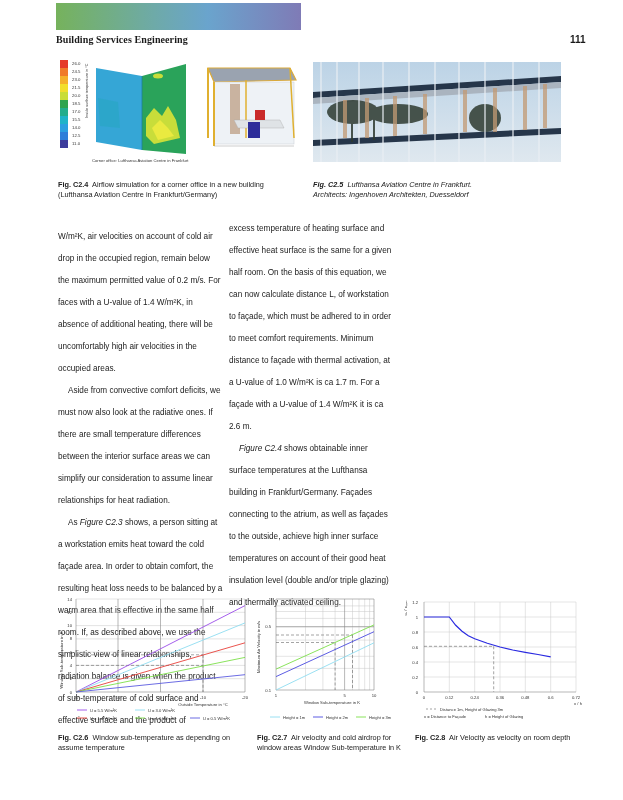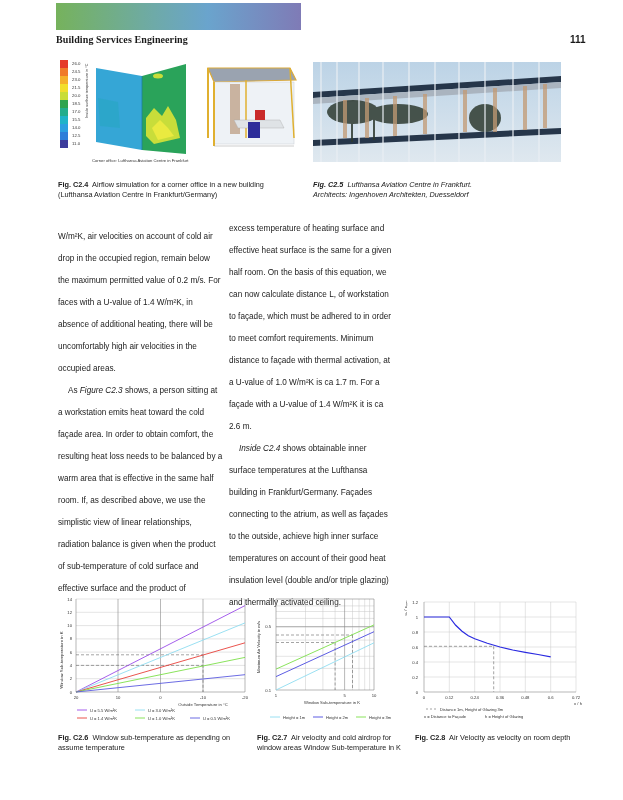--- a/index.html
+++ b/index.html
@@ -132,26 +132,27 @@
   <b>Fig. C2.4</b>&nbsp;
   <span>Airflow simulation for a corner office in a new building (Lufthansa Aviation Centre in Frankfurt/Germany)</span>
 </div>
 <div class="abs caption" style="left:313px;top:180px;width:190px;font-style:italic;">
   <b>Fig. C2.5</b>&nbsp;
   <span>Lufthansa Aviation Centre in Frankfurt. Architects: Ingenhoven Architekten, Duesseldorf</span>
 </div>
 
 <div class="abs col" style="left:58px;top:226px;">
   <p>W/m²K, air velocities on account of cold air drop in the occupied region, remain below the maximum permitted value of 0.2 m/s. For faces with a U-value of 1.4 W/m²K, in absence of additional heating, there will be uncomfortably high air velocities in the occupied areas.</p>
+  <p class="ind">Aside from convective comfort deficits, we must now also look at the radiative ones. If there are small temperature differences between the interior surface areas we can simplify our consideration to assume linear relationships for heat radiation.</p>
   <p class="ind"><span>As </span><i>Figure C2.3</i><span> shows, a person sitting at a workstation emits heat toward the cold façade area. In order to obtain comfort, the resulting heat loss needs to be balanced by a warm area that is effective in the same half room. If, as described above, we use the simplistic view of linear relationships, radiation balance is given when the product of sub-temperature of cold surface and effective surface and the product of</span></p>
 </div>
 
 <div class="abs col" style="left:229px;top:218px;">
   <p>excess temperature of heating surface and effective heat surface is the same for a given half room. On the basis of this equation, we can now calculate distance L, of workstation to façade, which must be adhered to in order to meet comfort requirements. Minimum distance to façade with thermal activation, at a U-value of 1.0 W/m²K is ca 1.7 m. For a façade with a U-value of 1.4 W/m²K it is ca 2.6 m.</p>
-  <p class="ind"><i>Inside C2.4</i><span> shows obtainable inner surface temperatures at the Lufthansa building in Frankfurt/Germany. Façades connecting to the atrium, as well as façades to the outside, achieve high inner surface temperatures on account of their good heat insulation level (double and/or triple glazing) and thermally activated ceiling.</span></p>
+  <p class="ind"><i>Figure C2.4</i><span> shows obtainable inner surface temperatures at the Lufthansa building in Frankfurt/Germany. Façades connecting to the atrium, as well as façades to the outside, achieve high inner surface temperatures on account of their good heat insulation level (double and/or triple glazing) and thermally activated ceiling.</span></p>
 </div>
 
 <div class="abs chart" style="left:55px;top:592px;width:195px;height:132px;">
   <svg width="195" height="132" viewBox="0 0 195 132">
     <text font-size="4.3" fill="#333" transform="translate(8,68) rotate(-90)" text-anchor="middle">Window Sub-temperature in K</text>
     <g stroke="#c8c8c8" stroke-width="0.5">
       <line x1="21" y1="7" x2="190" y2="7"></line>
         <line x1="21" y1="20.3" x2="190" y2="20.3"></line>
       <line x1="21" y1="33.6" x2="190" y2="33.6"></line>
         <line x1="21" y1="46.9" x2="190" y2="46.9"></line>

